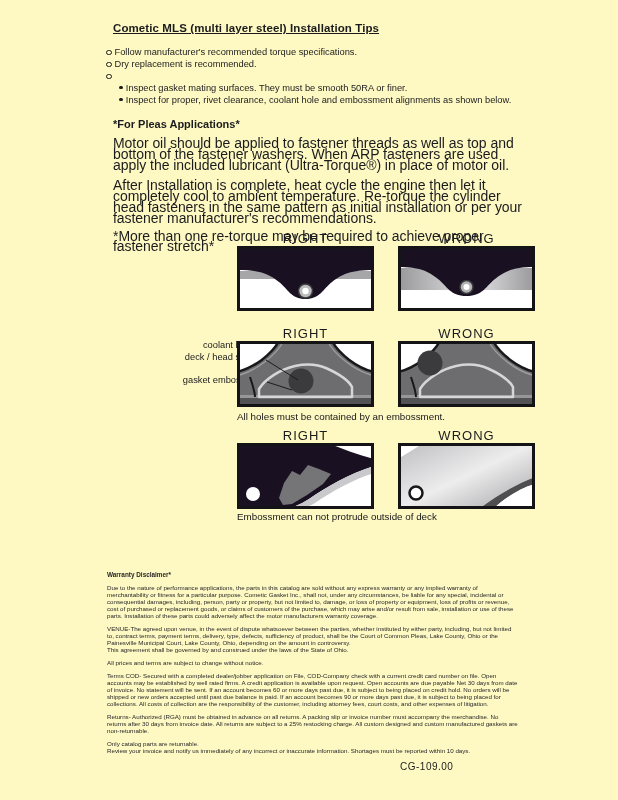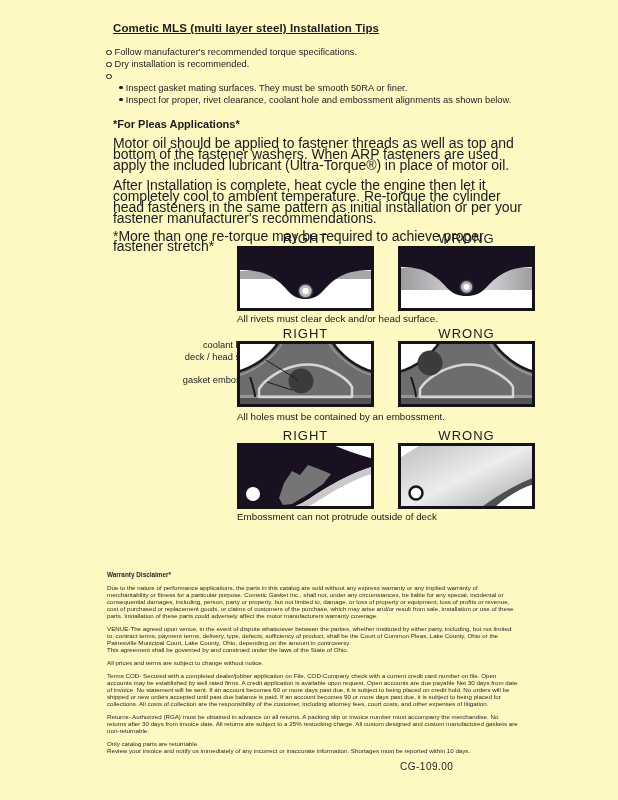--- a/index.html
+++ b/index.html
@@ -44,21 +44,21 @@
 
   <div class="title">Cometic MLS (multi layer steel) Installation Tips</div>
 
   <div class="bullets">
     <div class="b-row">
       <span class="b-ring"></span>
       <span>Follow manufacturer's recommended torque specifications.</span>
     </div>
     <div class="b-row">
       <span class="b-ring"></span>
-      <span>Dry installation is recommended.</span>
+      <span>Dry replacement is recommended.</span>
     </div>
     <div class="b-row">
       <span class="b-ring"></span>
     </div>
     <div class="b-row b-sub">
       <span class="b-dot"></span>
       <span>Inspect gasket mating surfaces.  They must be smooth 50RA or finer.</span>
     </div>
     <div class="b-row b-sub">
       <span class="b-dot"></span>
@@ -94,21 +94,20 @@
       </linearGradient>
     </defs>
     <rect x="0" y="0" width="137" height="65" fill="#ffffff"></rect>
     <rect x="0" y="22" width="137" height="22" fill="url(#gradDeck)"></rect>
     <path d="M0,0 H137 V21 C115,21 107,25 97,33 C88,40 85,50 68.5,50 C52,50 49,40 40,33 C30,25 22,21 0,21 Z" fill="#191022"></path>
     <circle cx="68.5" cy="41" r="6.5" fill="#b4b4b6" stroke="#3a3a3c" stroke-width="1.5"></circle>
     <circle cx="68.5" cy="41" r="3" fill="#ffffff"></circle>
     <rect x="1.5" y="1.5" width="134" height="62" fill="none" stroke="#141416" stroke-width="3"></rect>
   </svg>
 
-  <div class="cap" style="top:313px;">All rivets must clear deck and/or head surface.</div>
 
   <div class="rw" style="left:237px;top:326px;">RIGHT</div>
   <div class="rw" style="left:398px;top:326px;">WRONG</div>
 
   <div class="ann" style="left:130px;top:340px;">
     <div>coolant hole on</div>
     <div>deck / head surface</div>
   </div>
   <div class="ann" style="left:130px;top:375px;">gasket embossment</div>
 

